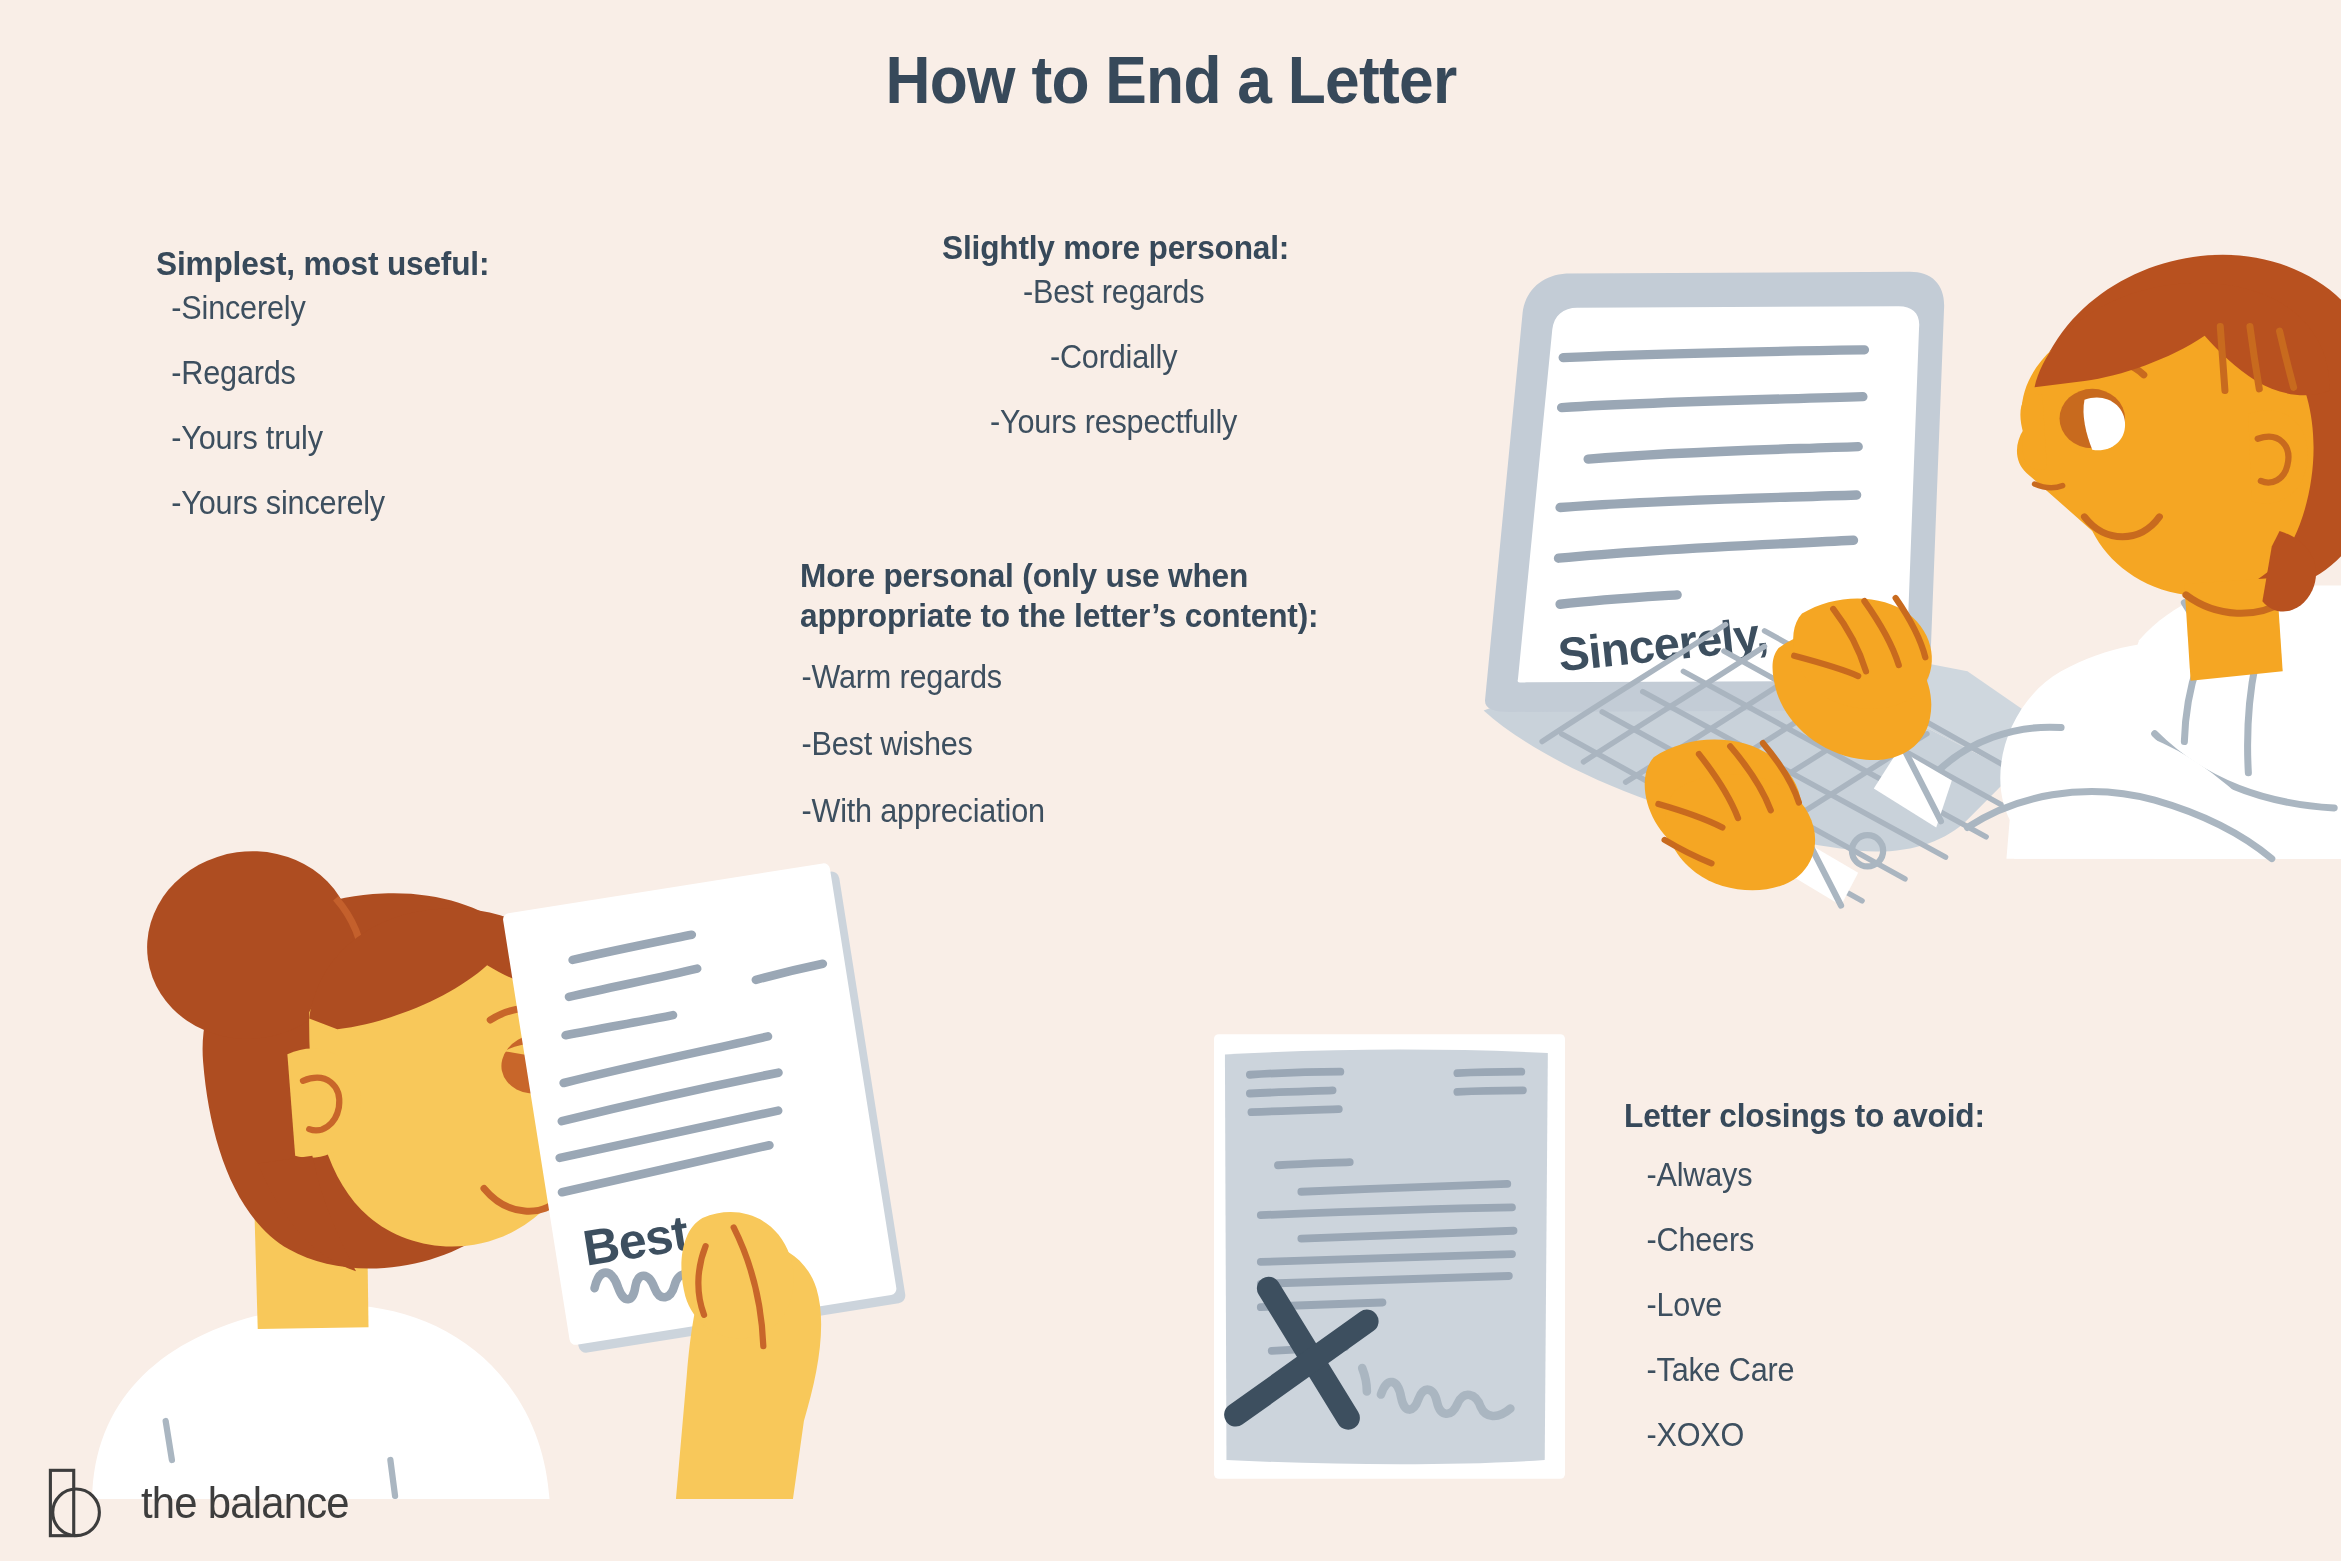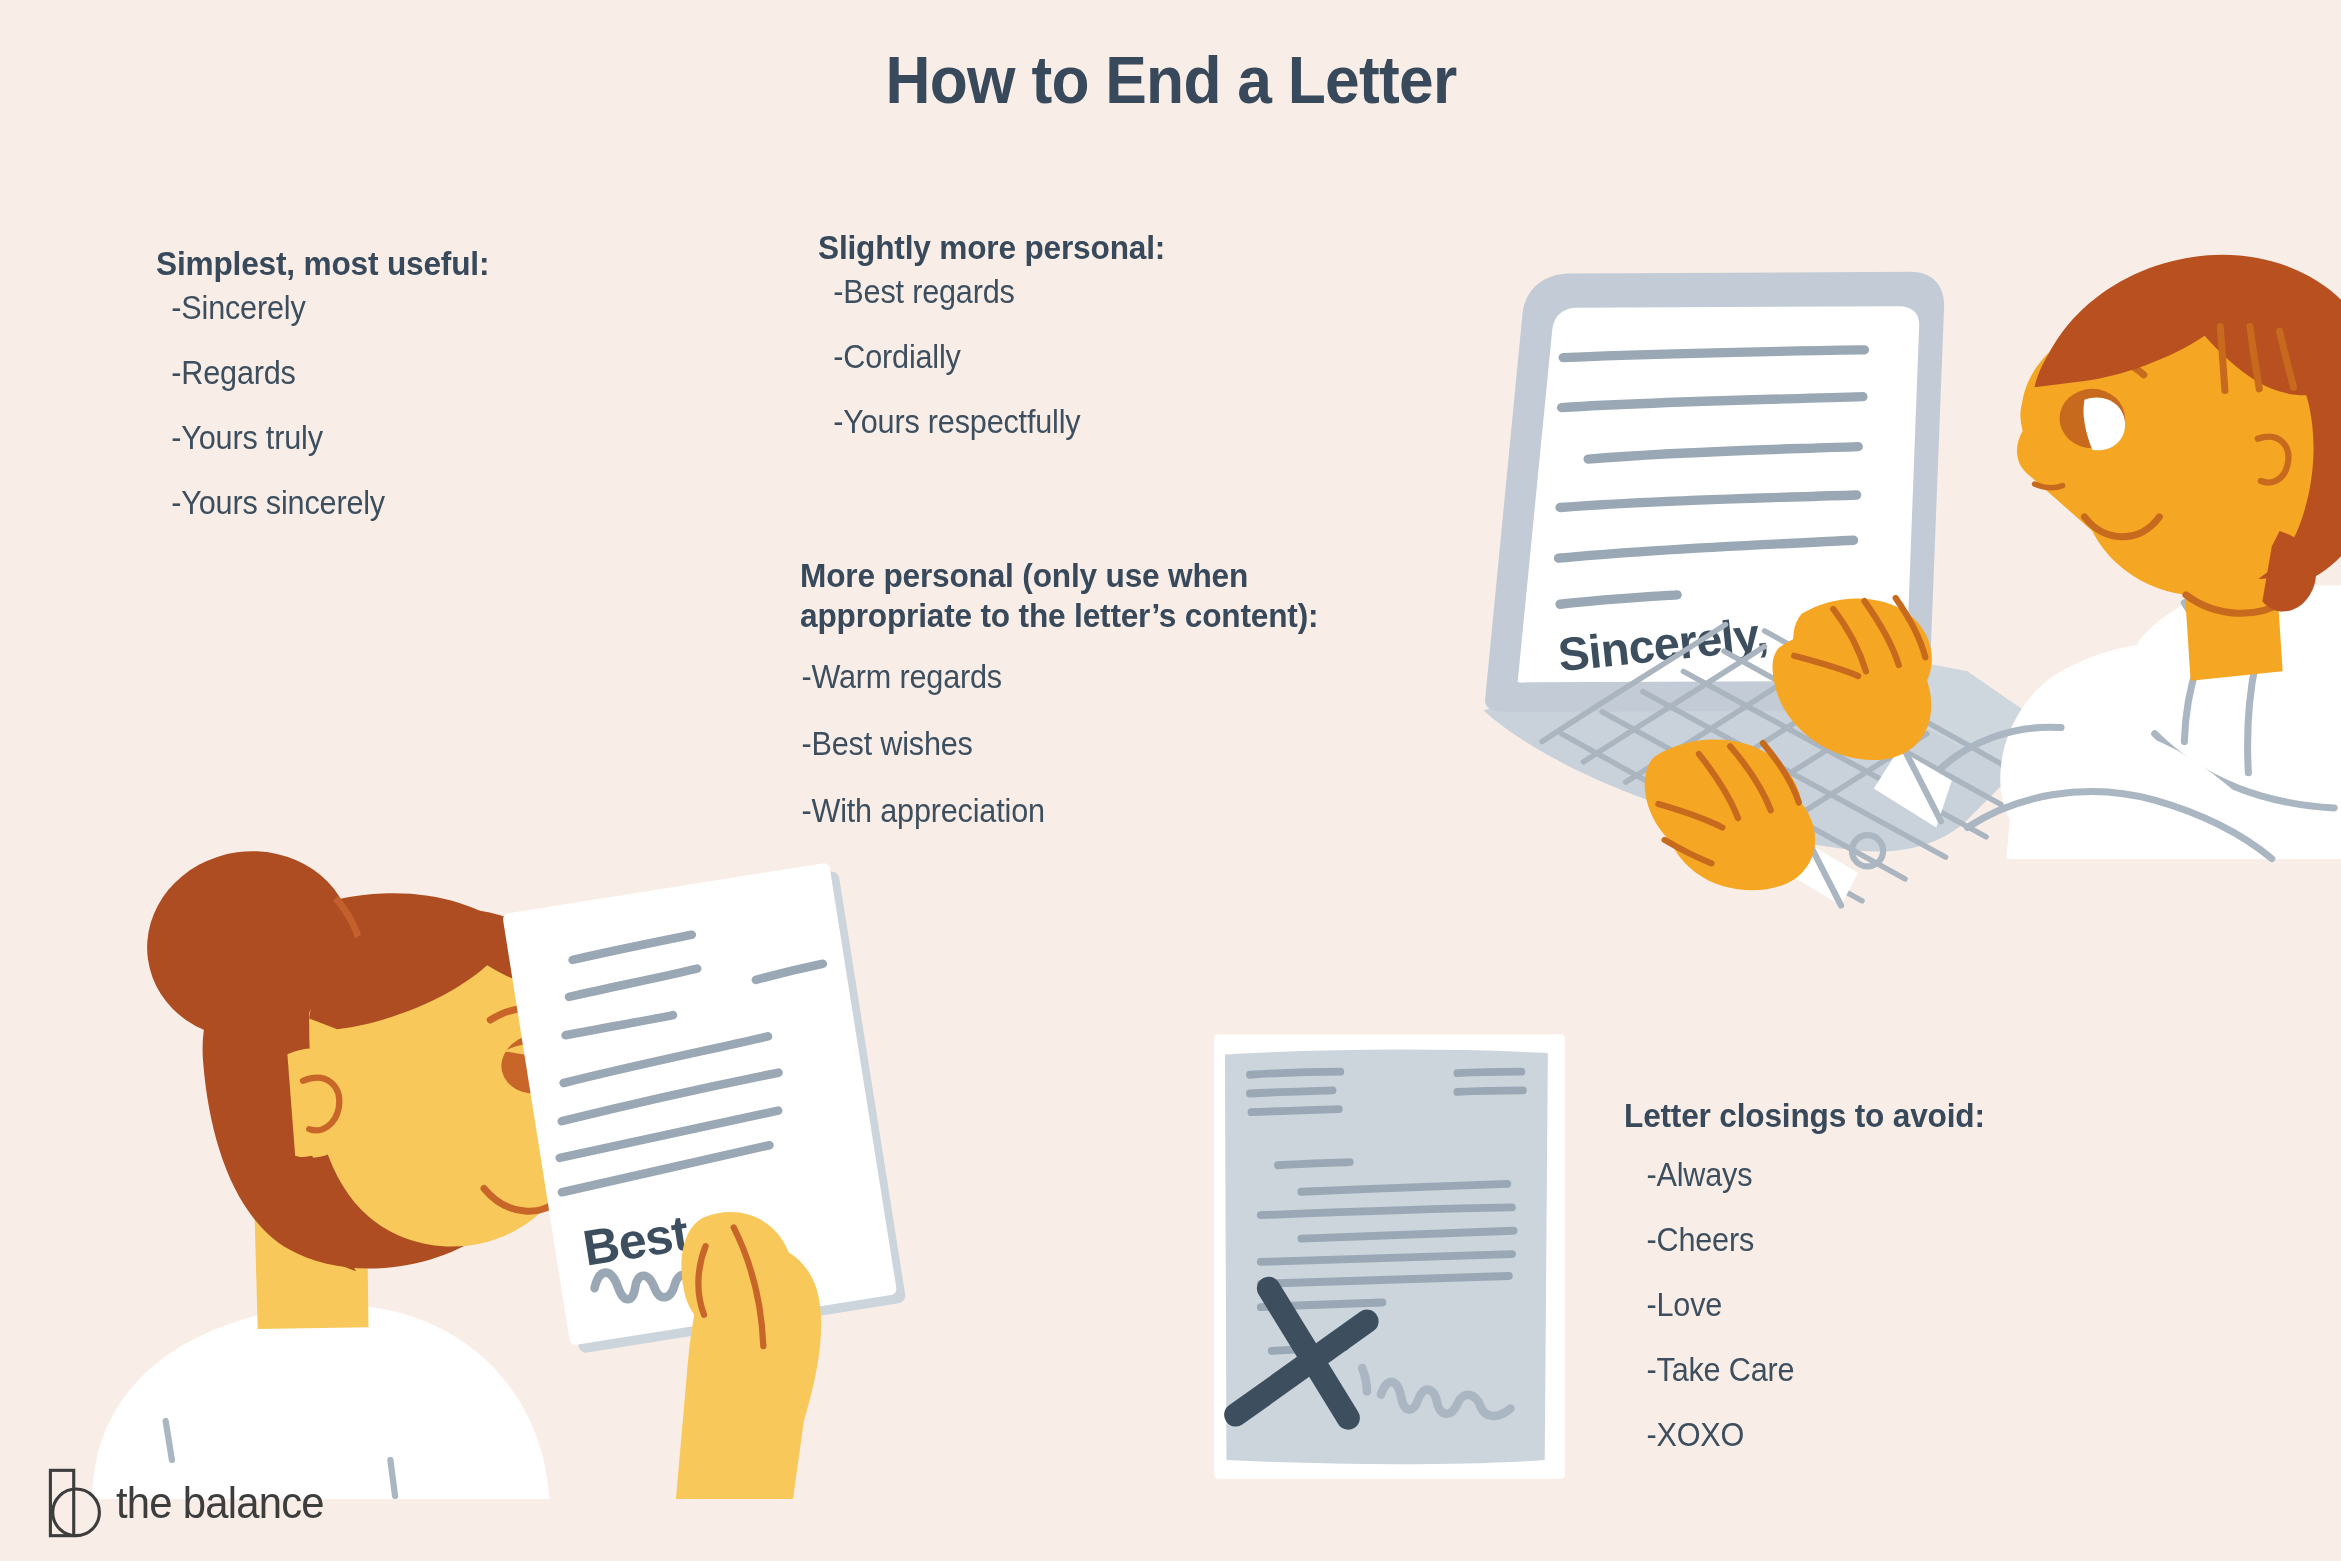--- a/index.html
+++ b/index.html
@@ -28,30 +28,30 @@
   .item{
     font-size:34px;color:#3d4f5f;line-height:1.0;
     letter-spacing:-0.2px;
     transform:scaleX(0.9);transform-origin:left center;
     white-space:nowrap;
   }
   .itemlist{margin-top:6px;}
   .itemlist .item{margin-bottom:31px;padding-left:17px;}
 
   .col1{position:absolute;left:156px;top:244px;width:593px;}
-  .col2{position:absolute;left:818px;top:228px;width:640px;}
+  .col2{position:absolute;left:818px;top:228px;width:640px;text-align:center;}
   .col2b{position:absolute;left:800px;top:556px;width:617px;}
   .col2b .itemlist{margin-top:23.4px;}
   .col2b .itemlist .item{padding-left:1.6px;margin-bottom:33px;}
   .avoid{position:absolute;left:1624px;top:1096px;width:625px;}
   .avoid .itemlist{margin-top:21px;}
   .avoid .itemlist .item{padding-left:25px;margin-bottom:31px;}
 
   
-  .logo{position:absolute;left:48px;top:1468px;display:flex;align-items:center;gap:15px;}
+  .logo{position:absolute;left:48px;top:1468px;display:flex;align-items:center;gap:40px;}
   .logo-text{font-size:44px;color:#3d3d3d;letter-spacing:-0.8px;font-weight:500;transform:scaleX(0.95);transform-origin:left center;}
 
   
   .illus{position:absolute;}
   #scene-laptop-man{left:1468px;top:234px;width:874px;height:625px;}
   #scene-woman-letter{left:78px;top:828px;width:812px;height:671px;}
   #scene-bad-letter{left:1214px;top:1034px;width:351px;height:445px;}
   svg{display:block;overflow:visible;}
 </style>
 </head>

